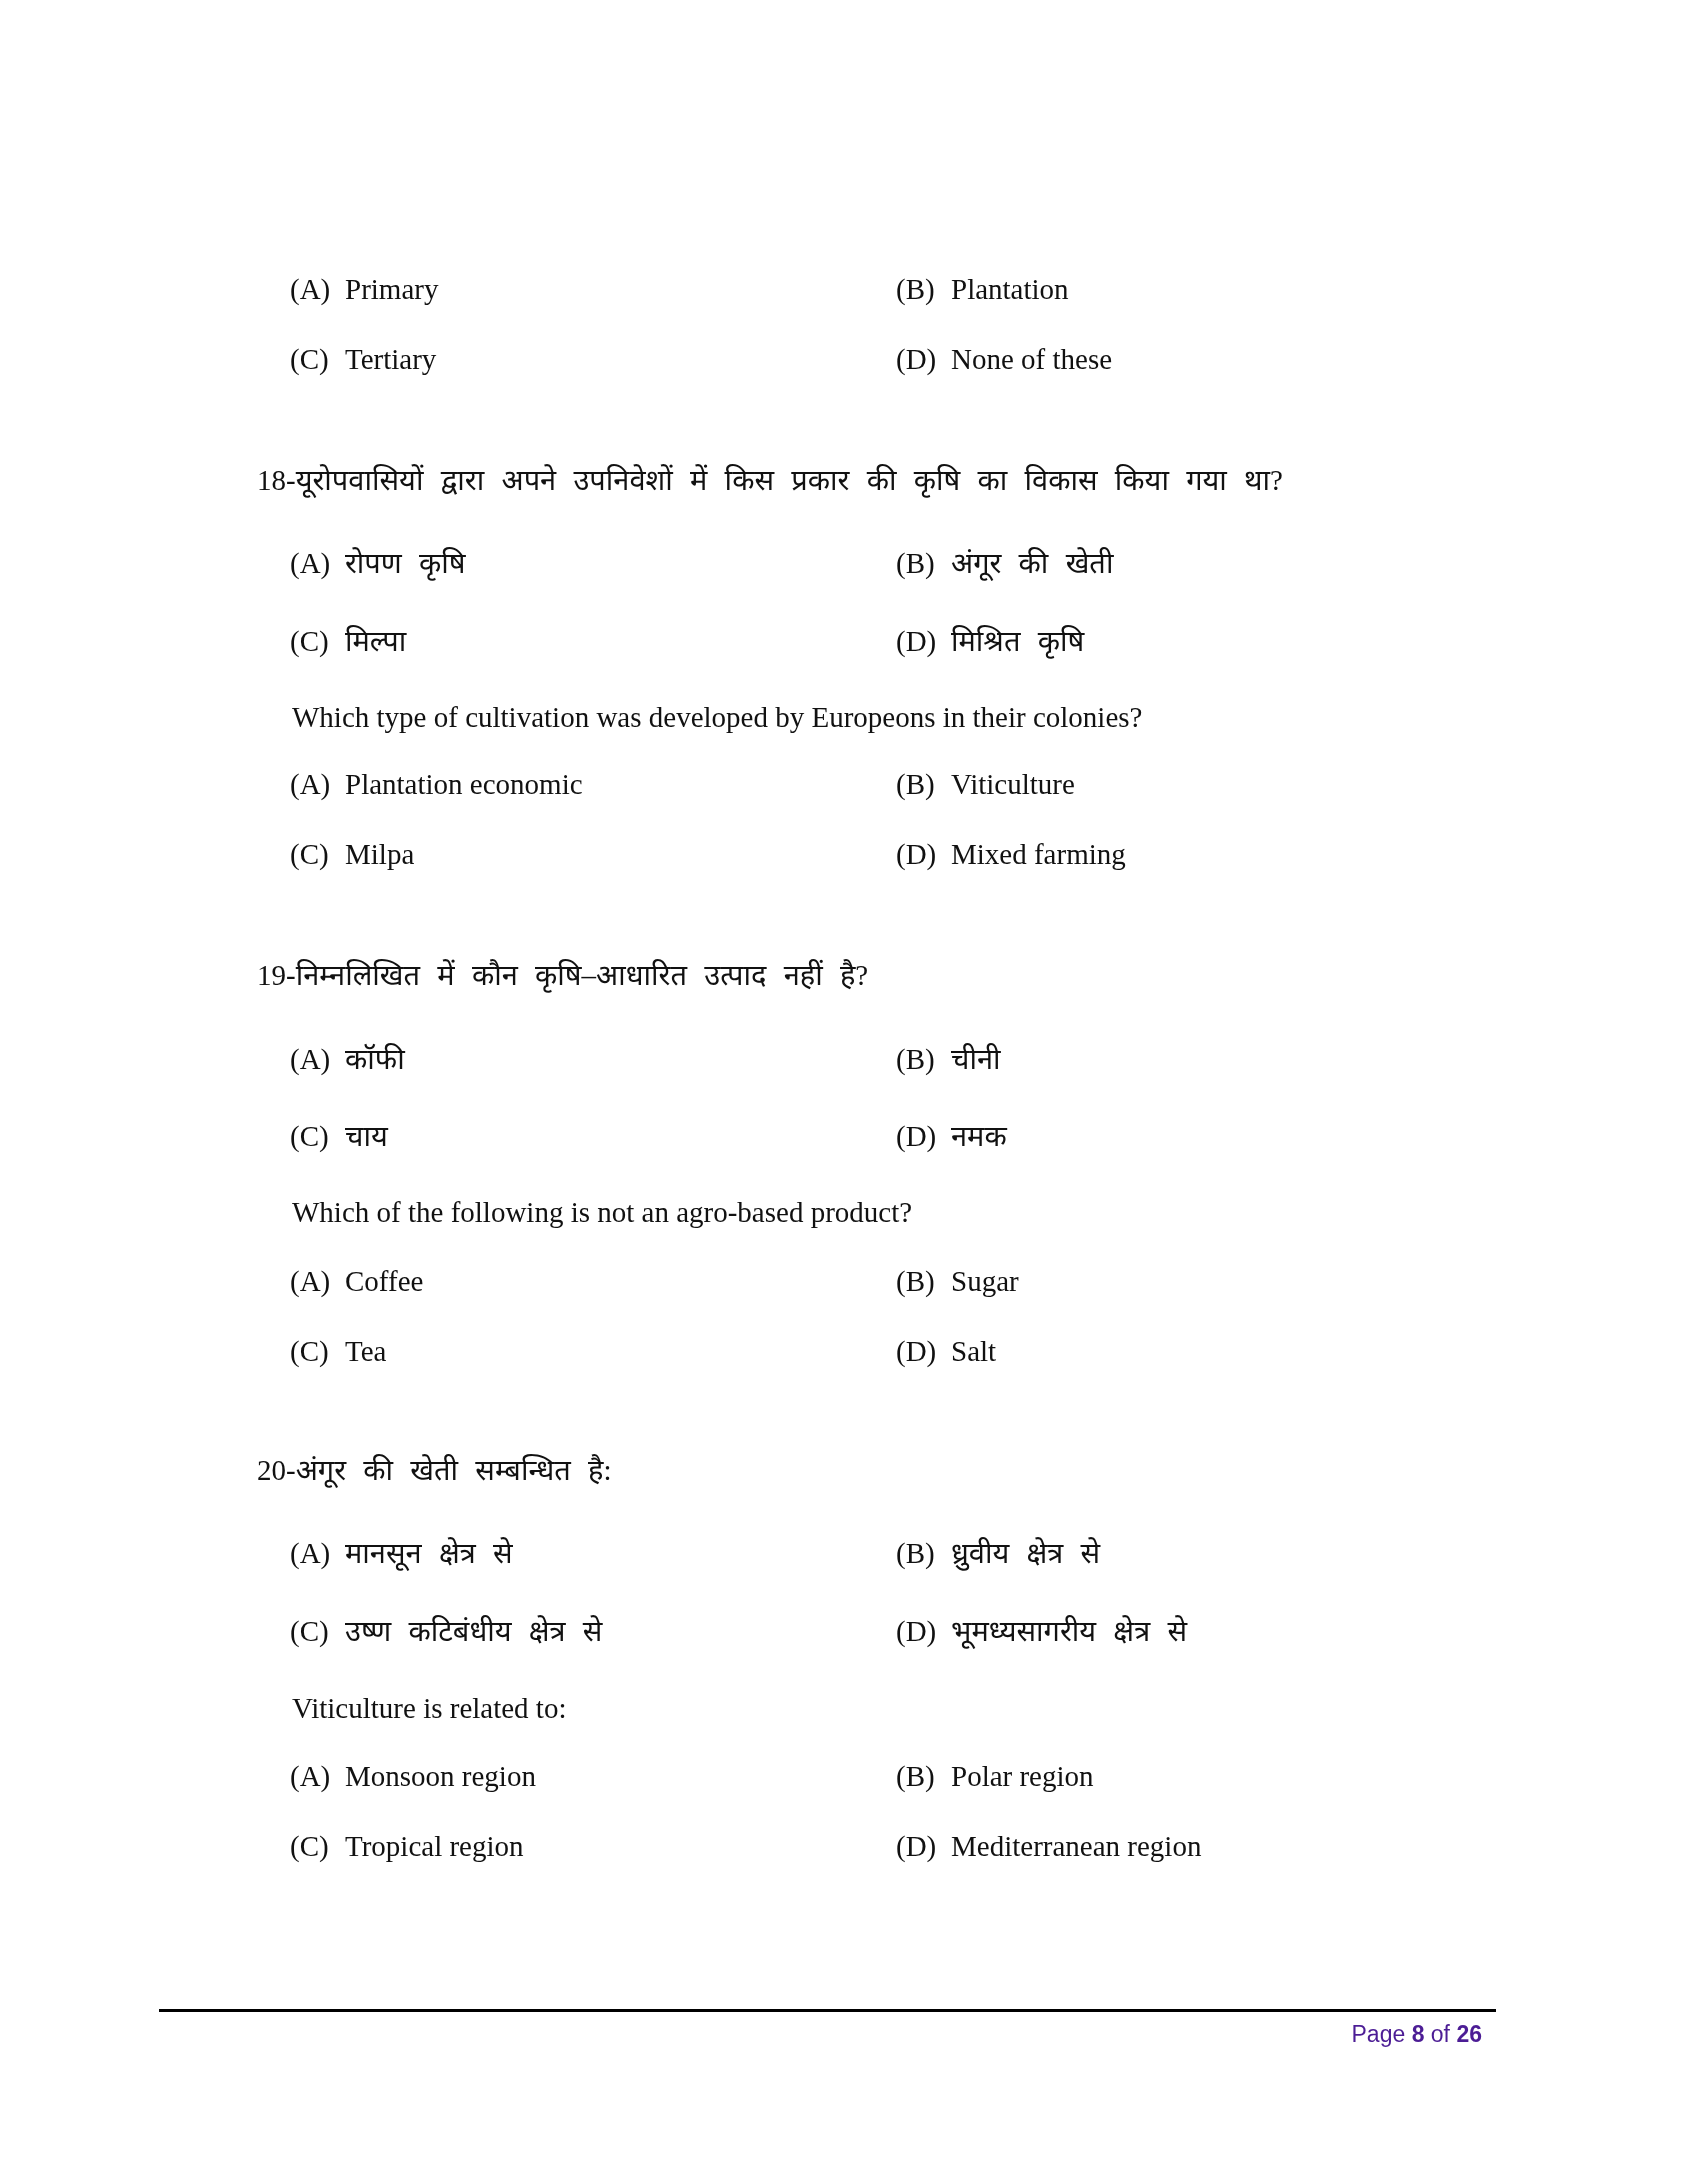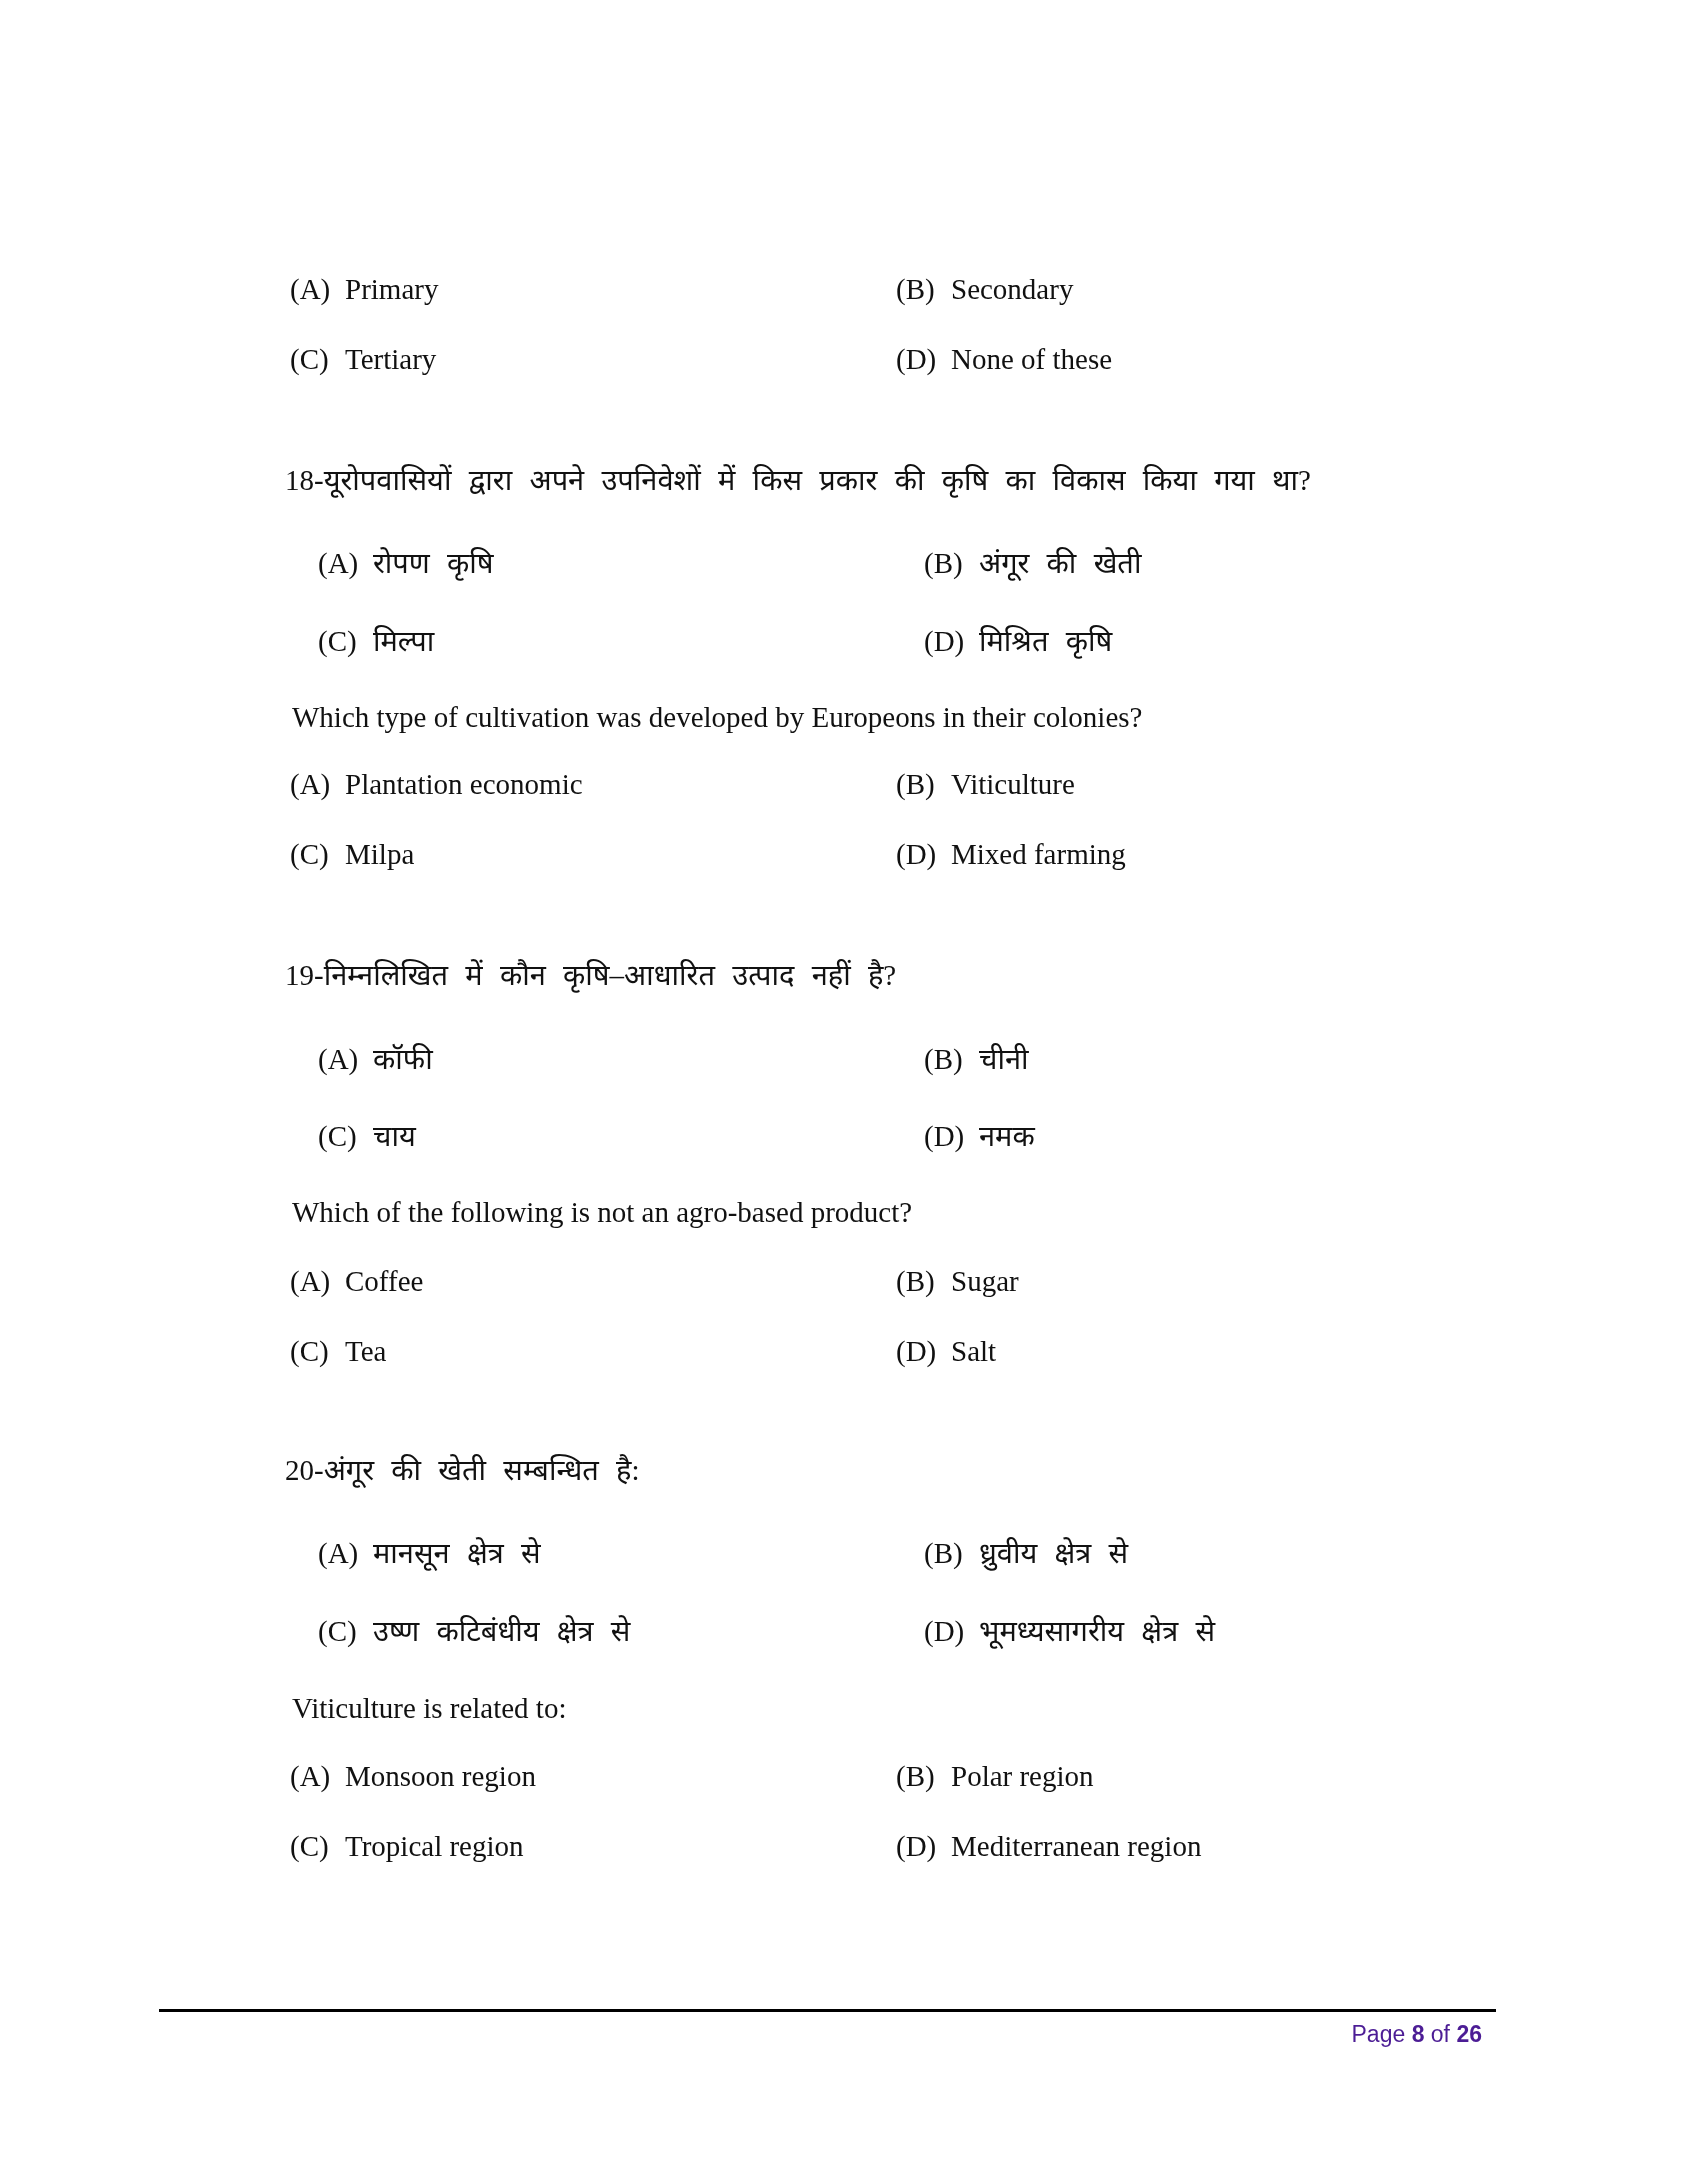--- a/index.html
+++ b/index.html
@@ -7,21 +7,21 @@
   .page { position: absolute; left: 0; top: 0; width: 1683px; height: 2178px; background: #fff; }
   .line {
     position: absolute;
     font-family: "Liberation Serif", "DejaVu Serif", serif;
     font-size: 29px;
     line-height: 30px;
     height: 30px;
     white-space: nowrap;
     color: #111;
   }
-  .hi { word-spacing: 10px; margin-left: 28px; }
+  .hi { word-spacing: 10px; }
   .qnum { }
   .opt-label { display: inline-block; width: 55px; }
   .col-left { left: 290px; }
   .col-right { left: 896px; }
   .qline { left: 257px; }
   .en-q { left: 292px; }
   .rule {
     position: absolute; left: 159px; top: 2009px; width: 1337px; height: 3px; background: #000;
   }
   .footer {
@@ -33,21 +33,21 @@
 </style>
 </head>
 <body>
 
 <div class="page">
 
   <div class="line col-left" style="top:274px">
     <span class="opt-label">(A)</span><span>Primary</span>
   </div>
   <div class="line col-right" style="top:274px">
-    <span class="opt-label">(B)</span><span>Secondary</span>
+    <span class="opt-label">(B)</span><span>Plantation</span>
   </div>
   <div class="line col-left" style="top:344px">
     <span class="opt-label">(C)</span><span>Tertiary</span>
   </div>
   <div class="line col-right" style="top:344px">
     <span class="opt-label">(D)</span><span>None of these</span>
   </div>
 
   <div class="line qline hi" style="top:465px">
     <span class="qnum">18-</span><span>यूरोपवासियों द्वारा अपने उपनिवेशों में किस प्रकार की कृषि का विकास किया गया था?</span>

